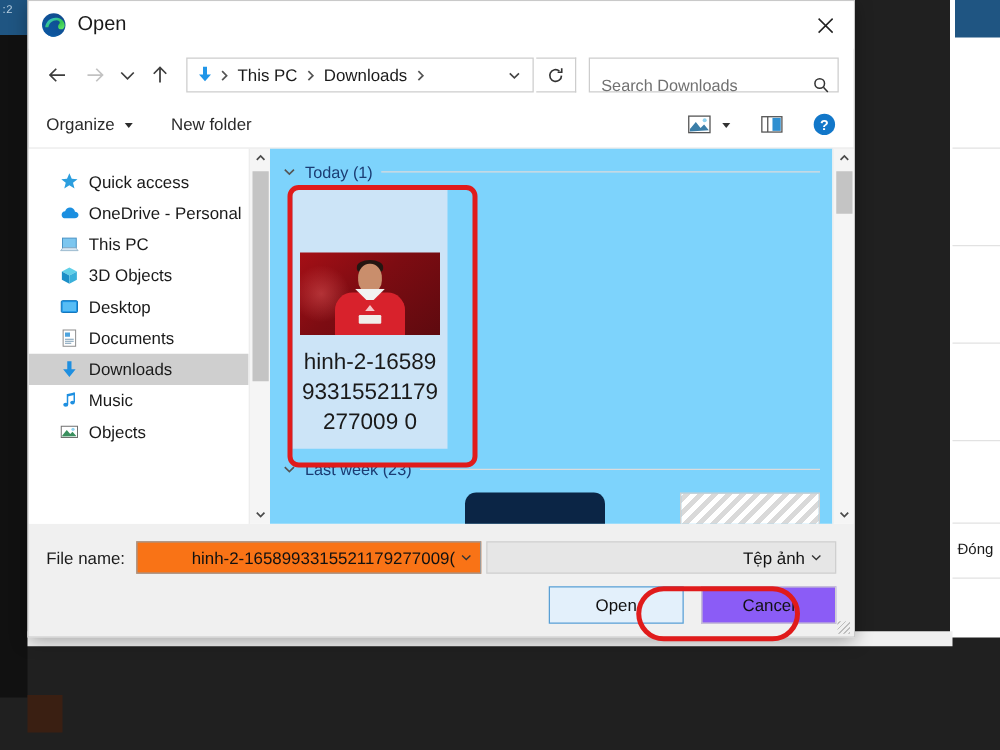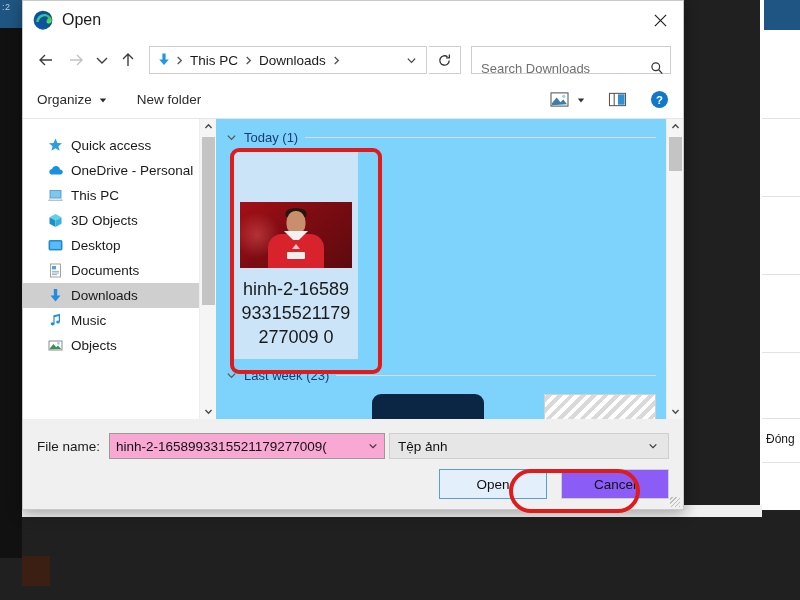--- a/index.html
+++ b/index.html
@@ -244,26 +244,26 @@
     position: absolute; left: -6px; top: 10px; width: 46px; height: 46px;
     background: radial-gradient(circle,rgba(255,120,120,.35) 0%,rgba(255,120,120,0) 70%);
   }
   .navy-shape {
     position: absolute; left: 14px; bottom: -6px; width: 52px; height: 30px;
     background: #3ea1ea; border-radius: 50% 8px 4px 50%;
   }
 
   
   .footer { flex: 0 0 auto; background: #f0f0f0; padding: 14px 14px 10px; }
-  .fname-row { display: flex; align-items: center; }
+  .fname-row { display: flex; align-items: center; text-align: right; }
   .fname-label {
     font-size: 13.5px; color: #1a1a1a; margin-right: 9px; white-space: nowrap;
   }
   .fname-input {
-    width: 276px; height: 26px; background: #f9a8d4; border: 1px solid #9a9a9a;
+    width: 276px; height: 26px; background: #f97316; border: 1px solid #9a9a9a;
     display: flex; align-items: center; padding: 0 2px 0 6px; overflow: hidden;
   }
   .fname-val {
     font-size: 13.5px; color: #111; white-space: nowrap; overflow: hidden;
     flex: 1 1 auto;
   }
   .inp-chev { width: 18px; display: flex; justify-content: center; color: #333; }
   .inp-chev svg { width: 10px; height: 10px; }
 
   .ftype {

